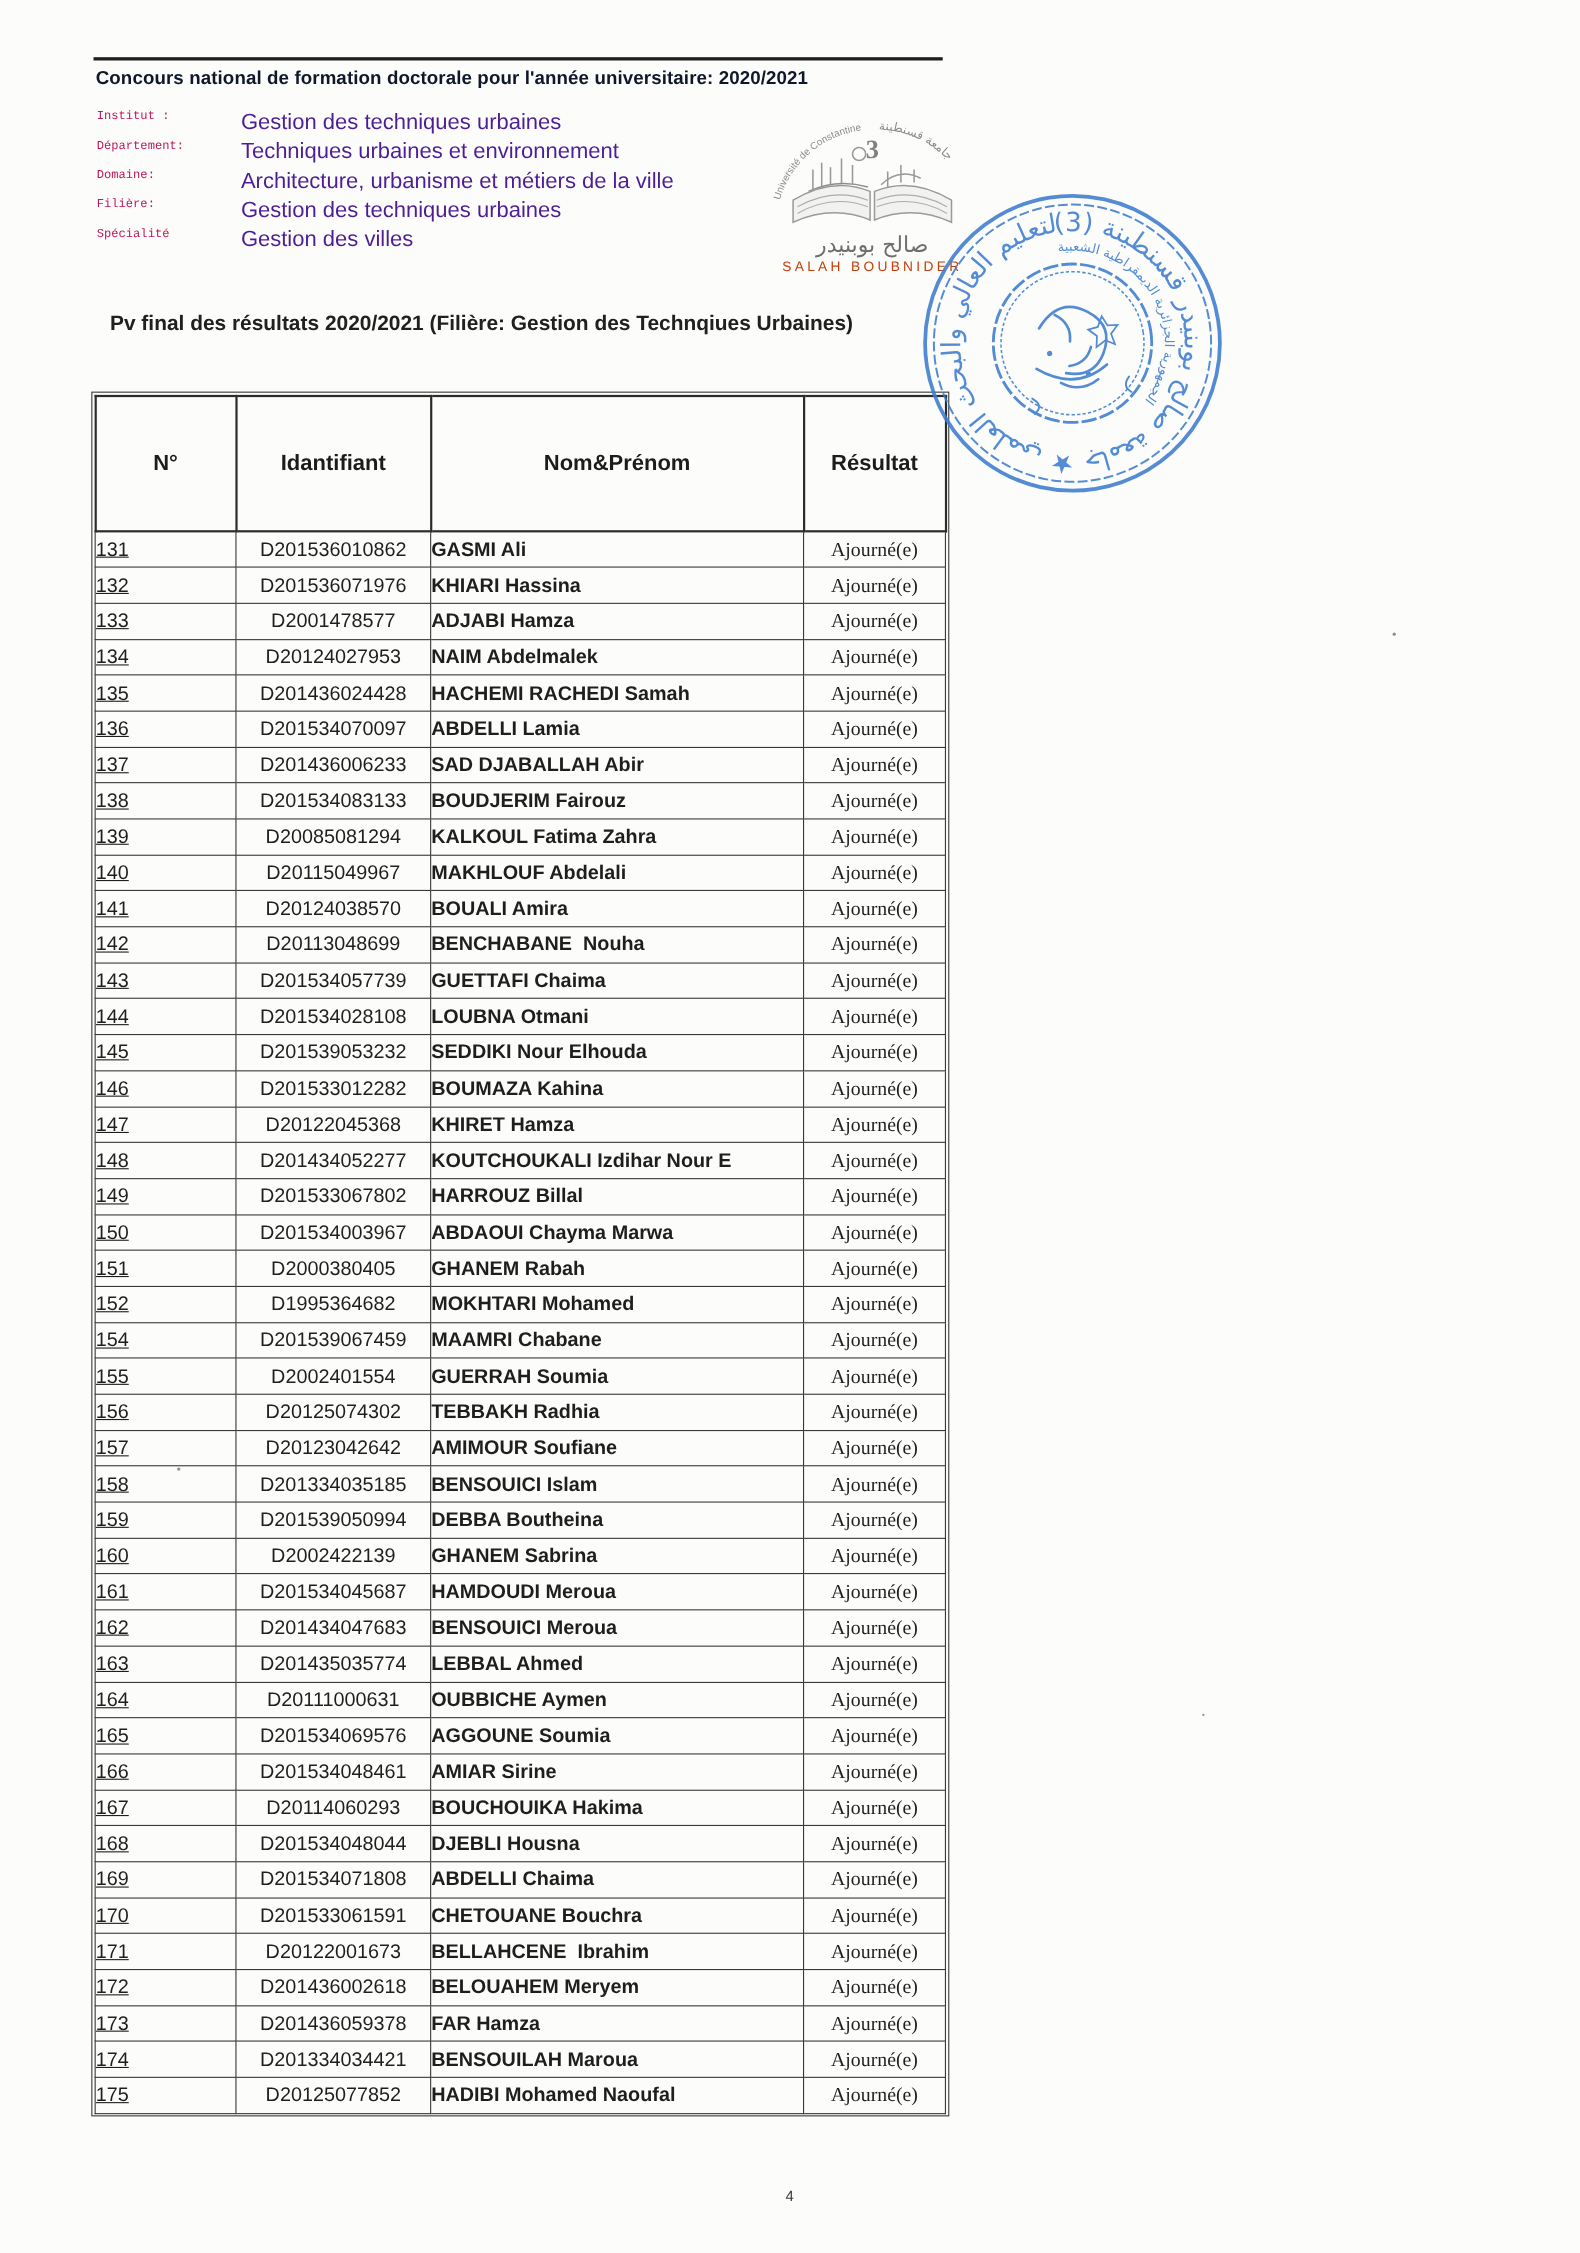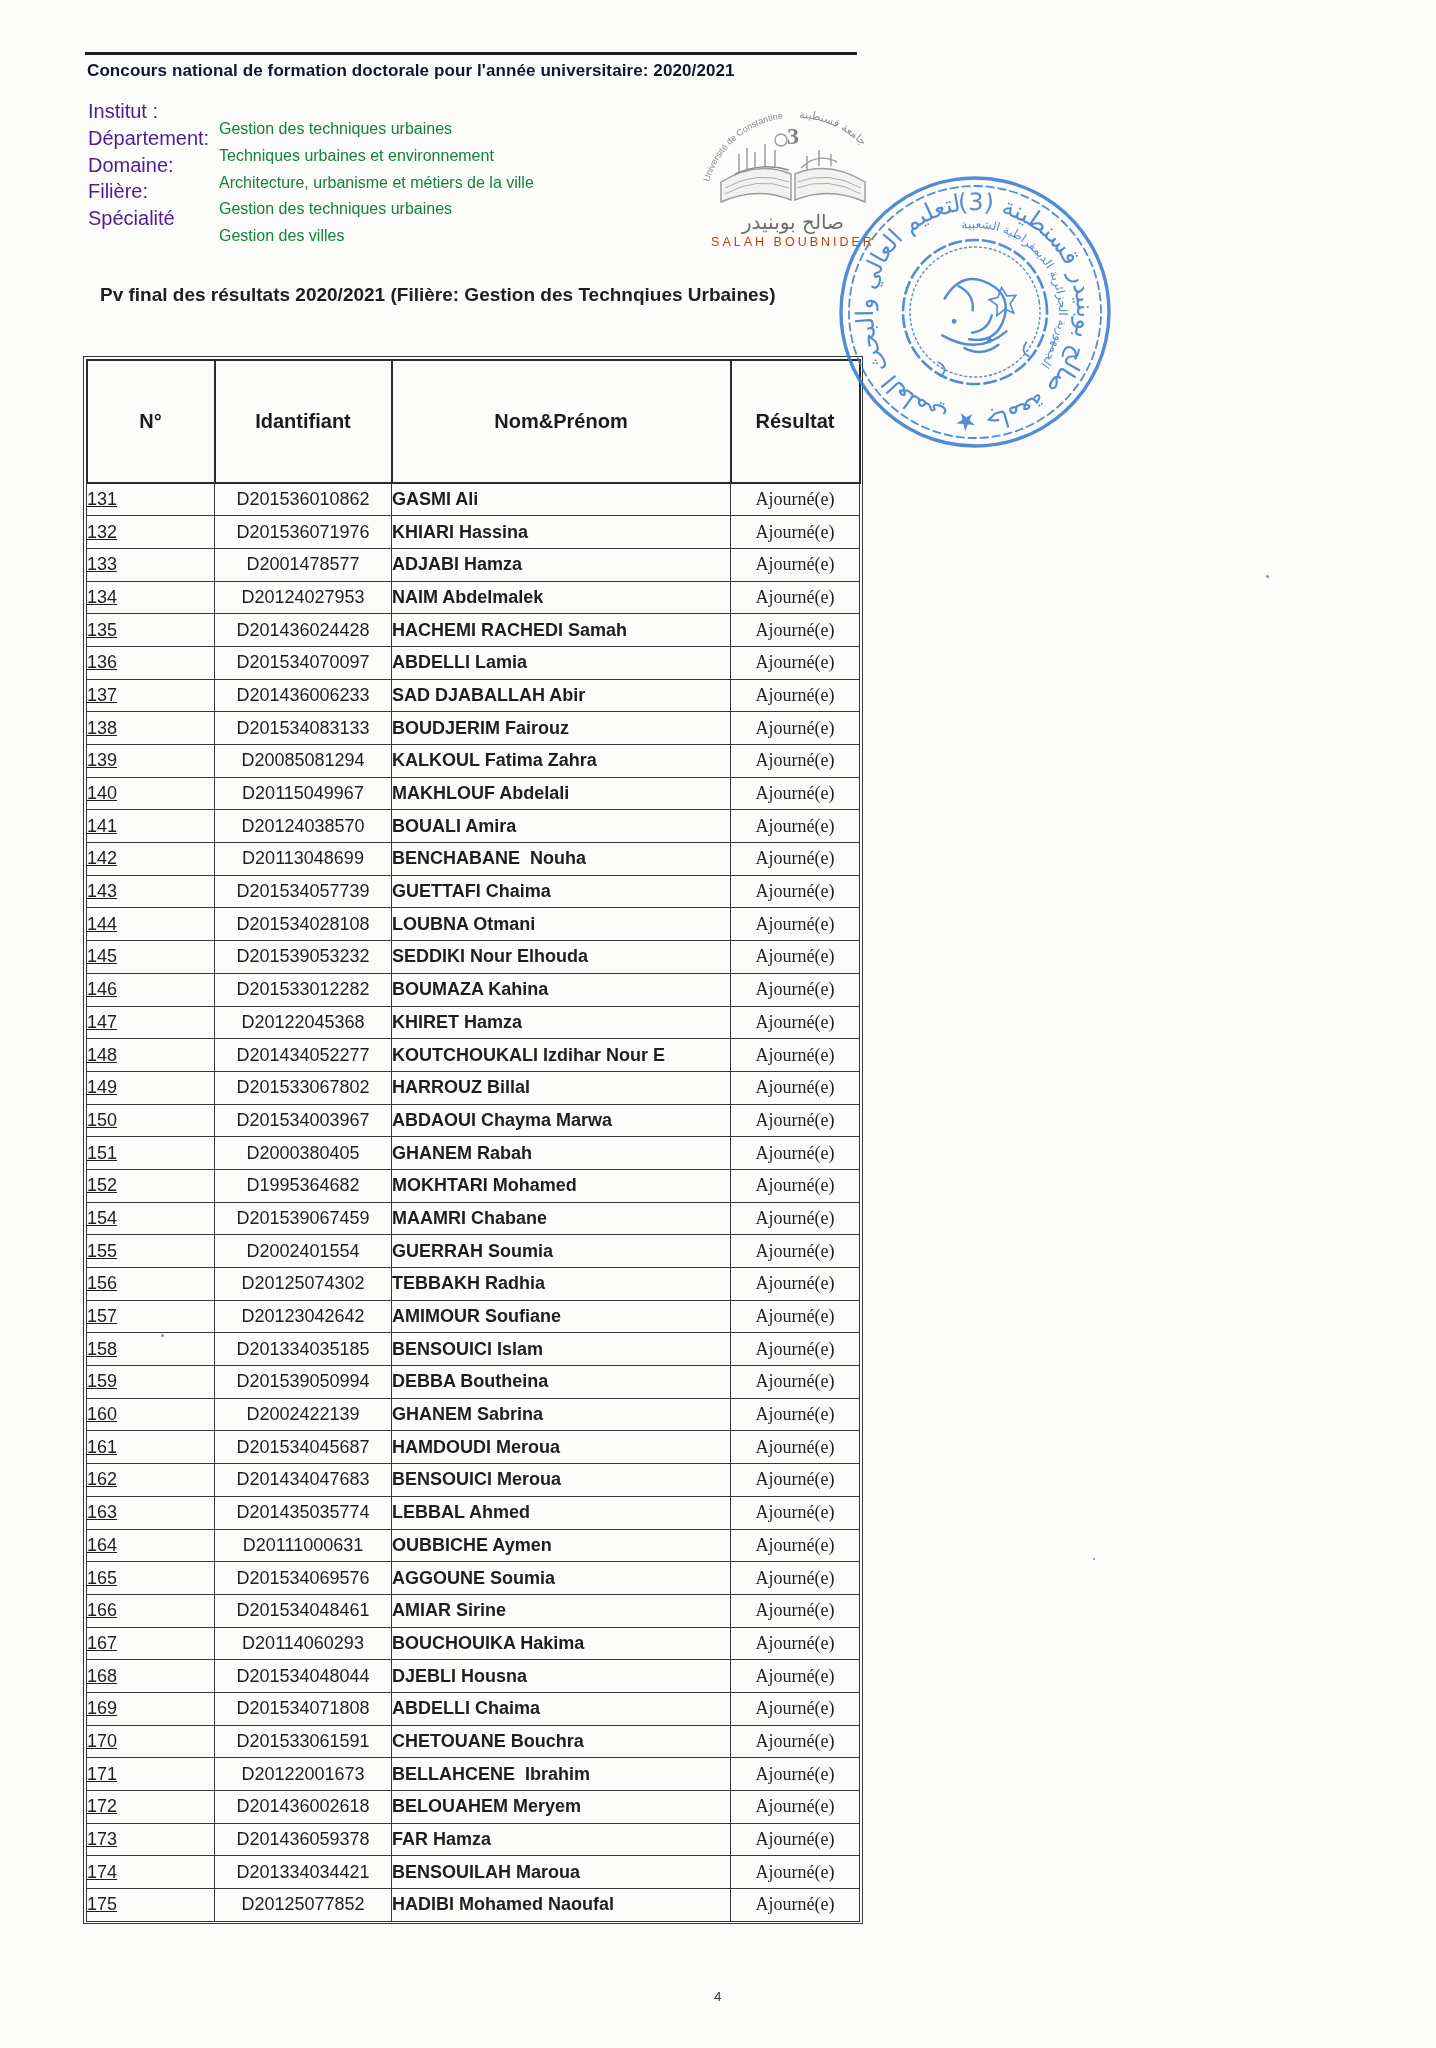--- a/index.html
+++ b/index.html
@@ -5,22 +5,22 @@
   html,body{margin:0;padding:0;background:#ffffff;}
   .page{
     position:relative;width:1436px;height:2048px;margin:0 auto;
     background:#fcfcfa;overflow:hidden;
     font-family:"Liberation Sans",sans-serif;color:#212121;
   }
   .top-rule{position:absolute;left:85px;top:52px;width:772px;height:3px;background:#1f1f1f;}
   .doc-title{position:absolute;left:87px;top:61px;font-size:17px;font-weight:bold;color:#0f172a;letter-spacing:0.1px;}
   .info{position:absolute;left:88px;top:100px;}
   .info-row{display:flex;height:26.8px;align-items:flex-start;}
-  .info-label{width:131px;font-size:20px;color:#4c1d95;}
-  .info-value{font-size:16px;color:#15803d;margin-top:20px;}
+  .info-label{width:131px;font-size:11px;color:#be185d;font-family:Liberation Mono, monospace;}
+  .info-value{font-size:20px;color:#4c1d95;}
 
   .logo{position:absolute;left:688px;top:104px;width:210px;text-align:center;z-index:1;}
   .logo svg{display:block;margin:0 auto;}
   .logo-ar{font-family:"DejaVu Sans",sans-serif;font-size:20px;color:#6e6e6e;line-height:20px;margin-top:-4px;}
   .logo-la{font-size:12.5px;letter-spacing:3px;color:#c2410c;margin-top:3px;}
 
   .pv-title{position:absolute;left:100px;top:284px;font-size:19px;font-weight:bold;color:#202020;}
 
   .stamp{position:absolute;left:835px;top:172px;width:280px;height:280px;z-index:3;opacity:0.88;transform:rotate(-9deg);}
 

